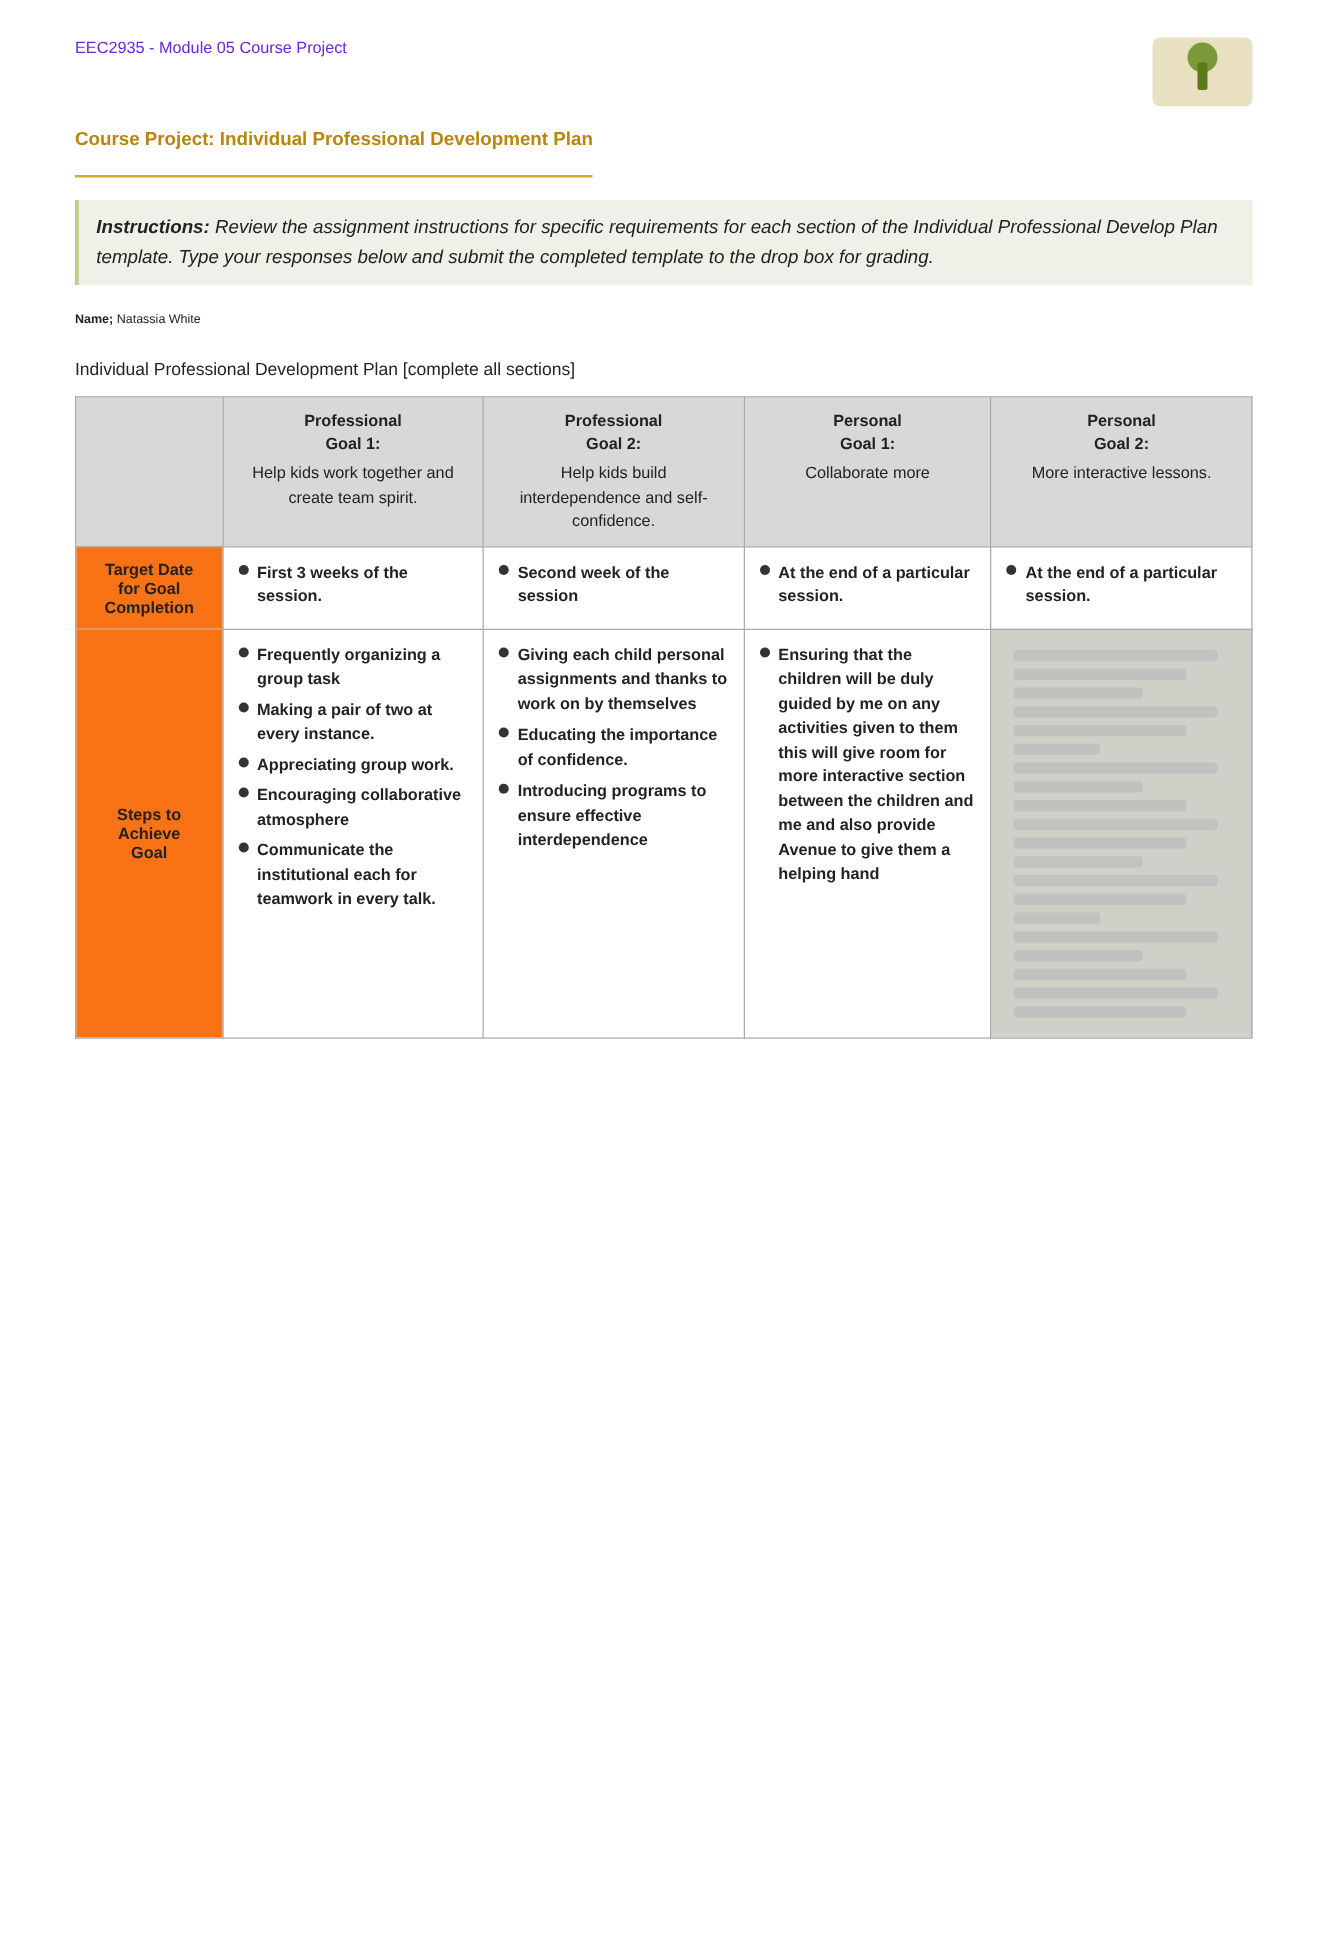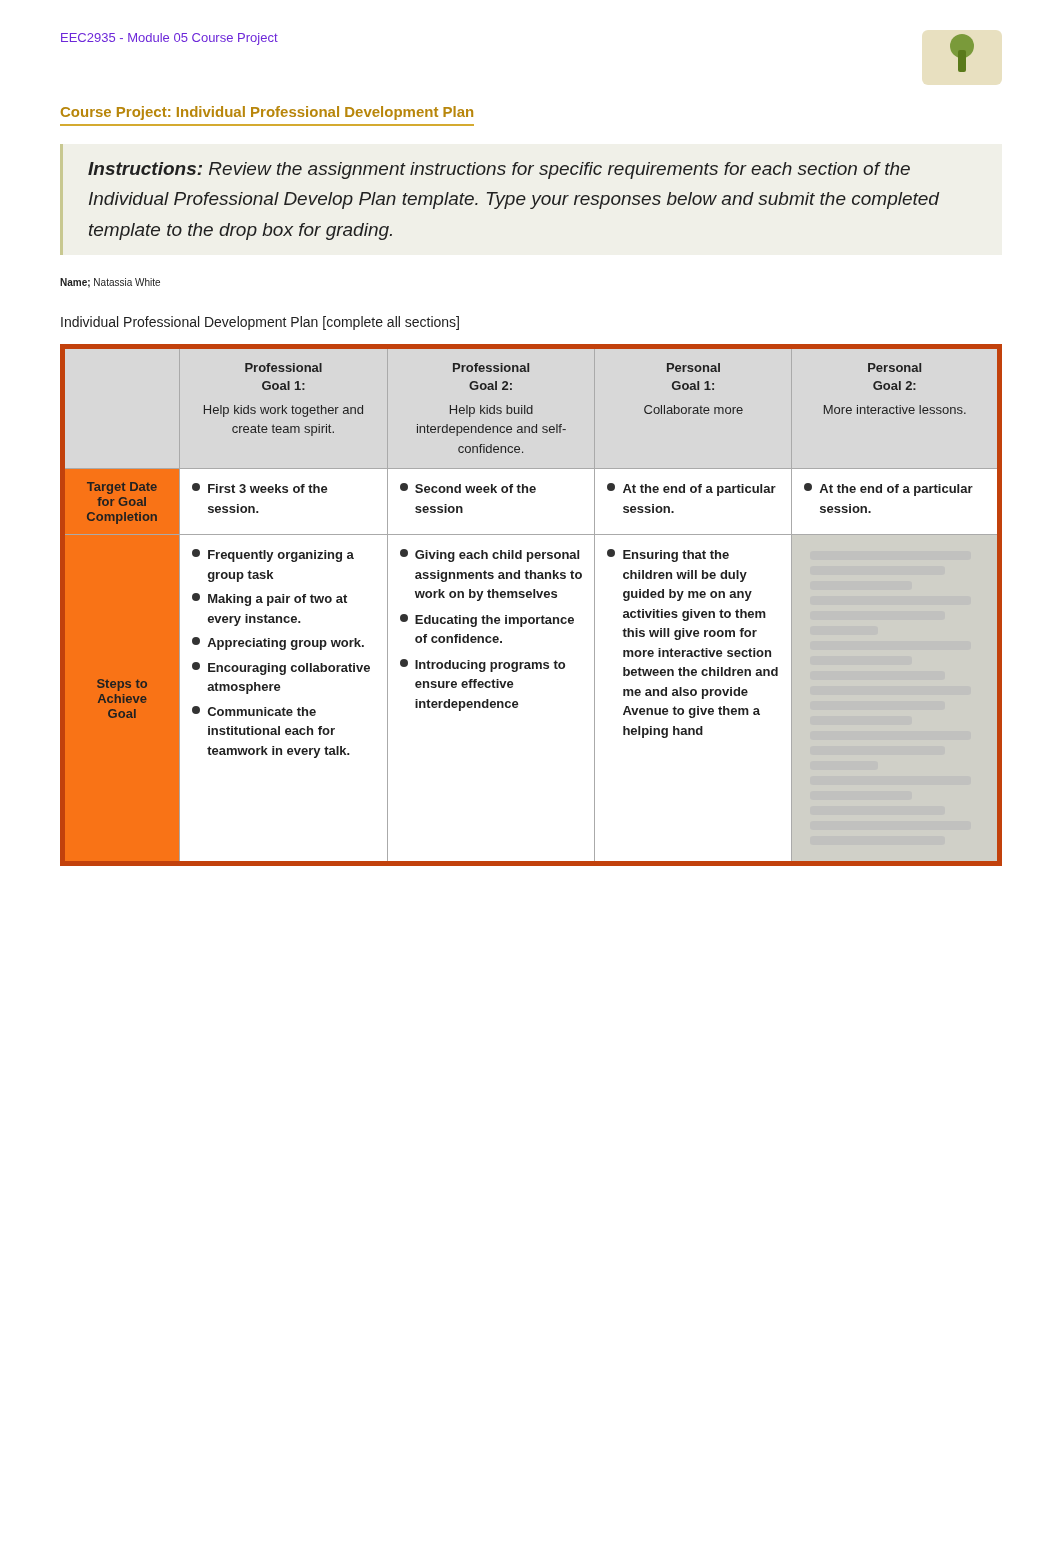--- a/index.html
+++ b/index.html
@@ -49,31 +49,31 @@
       top: 20px; left: 36px;
       width: 8px; height: 22px;
       background: #5a7a1a;
       border-radius: 2px;
     }
     .course-project-title {
       font-size: 15px;
       font-weight: bold;
       color: #b8860b;
       border-bottom: 2px solid #d4aa30;
-      padding-bottom: 4px;
+      padding-bottom: 20px;
       margin-bottom: 18px;
       display: inline-block;
     }
     .instructions-box {
       background: #f0f0e8;
       border-left: 3px solid #c8c890;
-      padding: 10px 25px;
+      padding: 10px 14px;
       margin-bottom: 22px;
       font-style: italic;
-      font-size: 19px;
+      font-size: 15px;
       line-height: 1.6;
       color: #222;
     }
     .instructions-box strong {
       font-style: italic;
       font-weight: bold;
     }
     .name-line {
       font-size: 10px;
       margin-bottom: 26px;
@@ -82,21 +82,21 @@
     .name-line strong { font-weight: bold; }
     .section-title {
       font-size: 14px;
       font-weight: bold;
       margin-bottom: 14px;
     }
     .section-title span { font-weight: normal; }
     table {
       width: 100%;
       border-collapse: collapse;
-      border: 5px solid #c2410c;
+      border: 1px solid #c2410c;
       margin-bottom: 30px;
     }
     th, td {
       border: 1px solid #aaa;
       padding: 10px 12px;
       vertical-align: top;
       font-size: 13px;
       font-weight: bold;
     }
     thead th {

